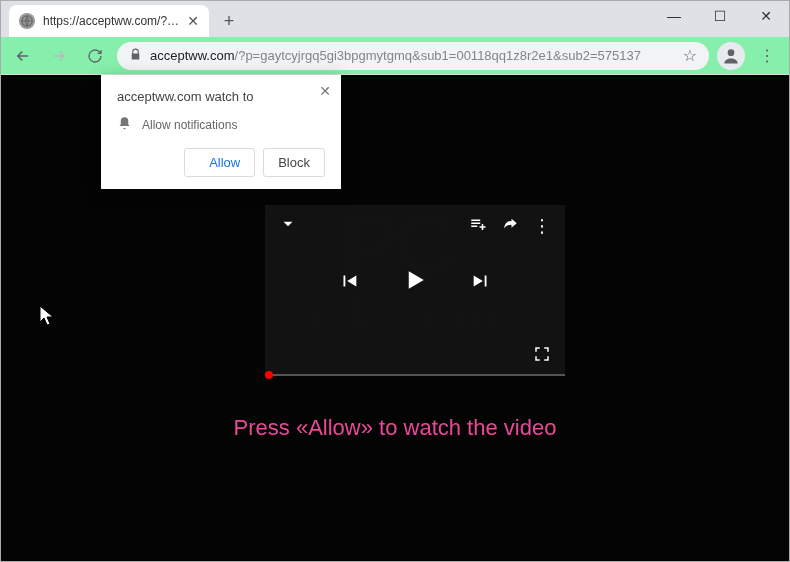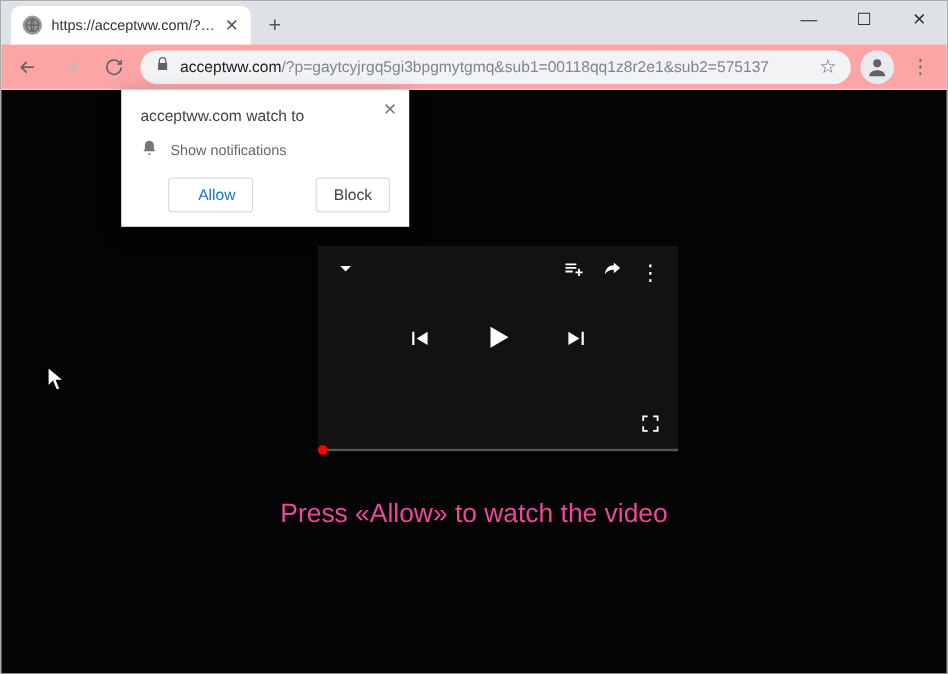--- a/index.html
+++ b/index.html
@@ -10,21 +10,21 @@
     .tab { background: #fff; border-radius: 8px 8px 0 0; height: 32px; display: flex; align-items: center; padding: 0 10px; gap: 8px; min-width: 180px; max-width: 200px; position: relative; }
     .favicon { width: 16px; height: 16px; border-radius: 50%; background: #999; display:flex; align-items:center; justify-content:center; }
     .favicon svg { width:14px; height:14px; }
     .tab-title { font-size: 12px; color: #333; white-space: nowrap; overflow: hidden; text-overflow: ellipsis; flex: 1; }
     .tab-close { font-size: 14px; color: #555; cursor: pointer; }
     .newtab { width: 28px; height: 28px; display: flex; align-items: center; justify-content: center; color: #555; cursor: pointer; font-size: 18px; margin-left: 6px; margin-bottom: 2px; }
     .win-controls { margin-left: auto; display: flex; height: 30px; align-self: flex-start; }
     .win-btn { width: 46px; display: flex; align-items: center; justify-content: center; color: #333; font-size: 14px; cursor: pointer; }
     
     
-    .toolbar { height: 38px; background: #fca5a5; display: flex; align-items: center; padding: 0 8px; gap: 8px; border-bottom: 1px solid #ddd; }
+    .toolbar { height: 38px; background: #86efac; display: flex; align-items: center; padding: 0 8px; gap: 8px; border-bottom: 1px solid #ddd; }
     .nav-btn { width: 28px; height: 28px; display:flex; align-items:center; justify-content:center; color: #5f6368; cursor: pointer; border-radius: 50%; }
     .nav-btn.disabled { color: #bbb; cursor: default; }
     .omnibox { flex: 1; height: 28px; background: #f1f3f4; border-radius: 14px; display: flex; align-items: center; padding: 0 12px; gap: 8px; }
     .lock { color: #5f6368; }
     .urltext { font-size: 13px; color: #202124; flex:1; }
     .urltext .domain { color: #202124; }
     .urltext .rest { color: #80868b; }
     .star { color: #5f6368; cursor: pointer; }
     .avatar { width: 28px; height: 28px; border-radius: 50%; background: #e8eaed; display:flex; align-items:center; justify-content:center; color:#5f6368; cursor:pointer; }
     .menu-dots { width: 28px; height: 28px; display:flex; align-items:center; justify-content:center; color:#5f6368; cursor:pointer; }
@@ -39,21 +39,21 @@
     
     
     .notif { position: absolute; left: 100px; top: 0; width: 240px; background: #fff; box-shadow: 0 4px 16px rgba(0,0,0,0.3); padding: 14px 16px 12px; font-size: 13px; color: #333; }
     .notif-close { position: absolute; top: 8px; right: 10px; color: #777; cursor: pointer; font-size: 14px; }
     .notif-title { color: #444; margin-bottom: 12px; font-size: 13px; }
     .notif-row { display: flex; align-items: center; gap: 10px; color: #666; font-size: 12px; margin-bottom: 14px; }
     .bell { color: #777; }
     .notif-buttons { display: flex; gap: 8px; justify-content: flex-end; }
     .nbtn { border: 1px solid #dadce0; background: #fff; padding: 6px 14px; font-size: 13px; border-radius: 3px; cursor: pointer; }
     .nbtn.allow { color: #1a73e8; padding-left: 24px; }
-    .nbtn.block { color: #444; margin-left: 44px; }
+    .nbtn.block { color: #444; }
     
     
     .player { position: absolute; left: 264px; top: 130px; width: 300px; height: 170px; background: rgba(20,20,20,0.9); }
     .player-top { display:flex; align-items:center; padding: 10px 14px; gap: 14px; color:#fff; }
     .player-top .spacer { flex:1; }
     .picon { cursor:pointer; color:#fff; }
     .player-mid { display:flex; align-items:center; justify-content:center; gap: 40px; margin-top: 18px; color:#fff; }
     .play-big { font-size: 30px; cursor:pointer; }
     .skip { font-size: 20px; cursor:pointer; }
     .player-bot { position:absolute; bottom:8px; right:14px; color:#fff; cursor:pointer; }
@@ -132,21 +132,21 @@
 
   <div class="notif">
     <span class="notif-close">✕</span>
     <div class="notif-title">acceptww.com watch to</div>
     <div class="notif-row">
       <span class="bell">
         <svg width="15" height="15" viewBox="0 0 24 24" fill="#777">
             <path d="M12 2a6 6 0 0 0-6 6v5l-2 3h16l-2-3V8a6 6 0 0 0-6-6zM10 19a2 2 0 0 0 4 0"></path>
           </svg>
       </span>
-      <span>Show notifications</span>
+      <span>Allow notifications</span>
     </div>
     <div class="notif-buttons">
       <button class="nbtn allow">Allow</button>
       <button class="nbtn block">Block</button>
     </div>
   </div>
 
   <div class="player">
     <div class="player-top">
       <span class="picon">

